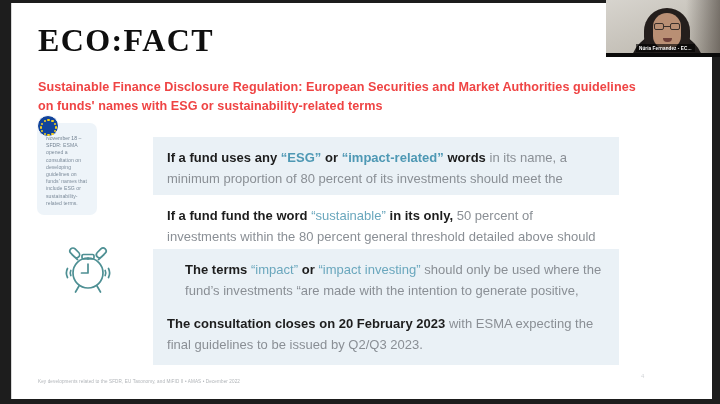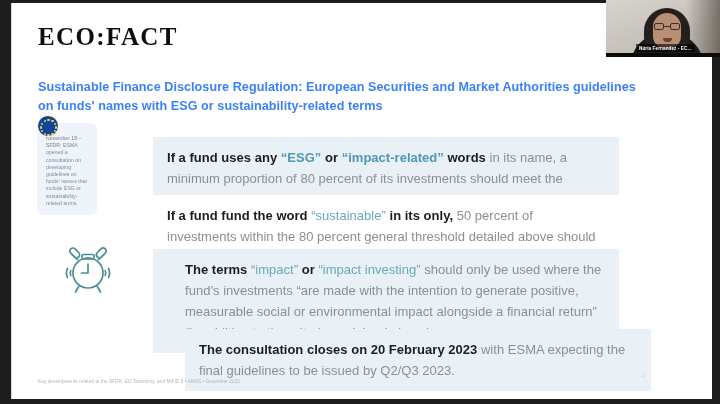--- a/index.html
+++ b/index.html
@@ -30,37 +30,37 @@
     overflow: hidden;
     border-left: 1px solid #d8d8d8;
   }
 
   
   #logo {
     position: absolute;
     left: 26px;
     top: 21px;
     font-family: "Liberation Serif", serif;
-    font-size: 25px;
+    font-size: 32px;
     font-weight: 700;
     letter-spacing: 1.4px;
     color: #0f0f0f;
     line-height: 1;
     white-space: nowrap;
   }
 
   
   #slide-title {
     position: absolute;
     left: 26px;
     top: 75px;
     width: 610px;
     font-size: 12.6px;
     line-height: 19px;
-    color: #3b82f6;
+    color: #ef4444;
     letter-spacing: 0.05px;
   }
 
   
   #date-card {
     position: absolute;
     left: 25px;
     top: 120px;
     width: 60px;
     min-height: 88px;
@@ -119,21 +119,21 @@
   }
   .box.tinted { background: #eaf1f6; }
   .box.plain  { background: #ffffff; }
   .box b { color: #1d1d1d; font-weight: 700; }
   .box .accent { color: #4e98b4; font-weight: 700; }
   .box .accent-soft { color: #6aa7bd; font-weight: 400; text-align: right; }
 
   #box1 { top: 134px; }
   #box2 { top: 192px; }
   #box3 { top: 246px; padding-left: 32px; }
-  #box4 { top: 326px; margin-left: 32px; }
+  #box4 { top: 300px; }
 
   
   #footer-note {
     position: absolute;
     left: 26px;
     top: 376px;
     font-size: 4.6px;
     color: #b0b4b8;
     letter-spacing: 0.12px;
   }

